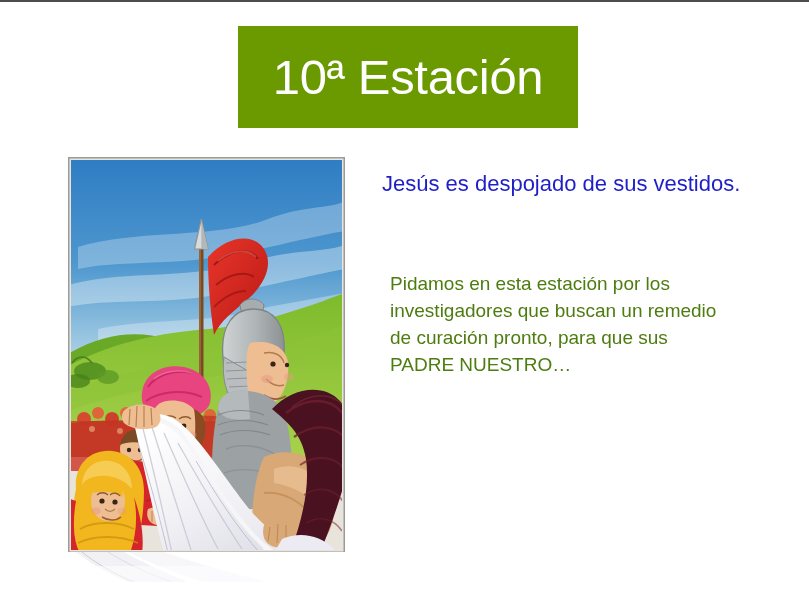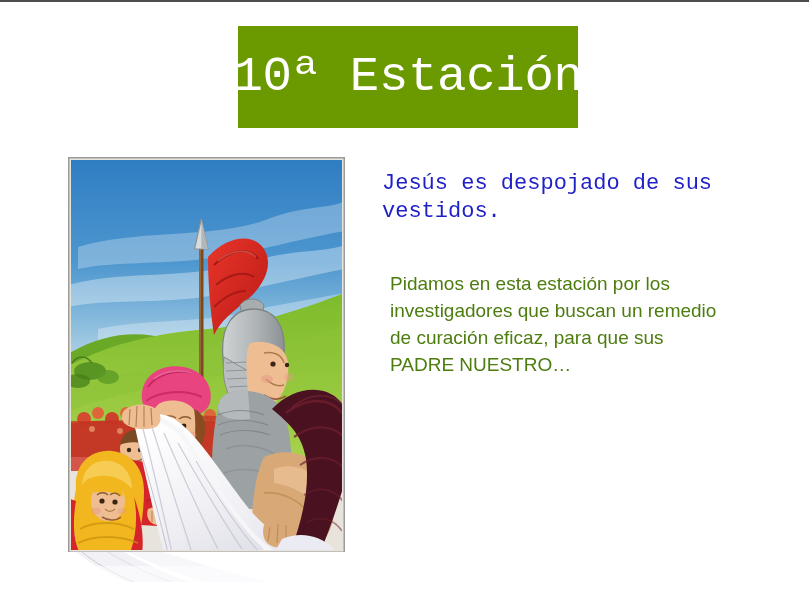--- a/index.html
+++ b/index.html
@@ -46,21 +46,21 @@
     align-items: center;
     justify-content: center;
   }
   #title-text {
     color: #ffffff;
     font-size: 49px;
     line-height: 1;
     font-weight: 400;
     letter-spacing: -0.3px;
     white-space: nowrap;
-    font-family: Liberation Mono, monospace;
+    font-family: Liberation Sans, sans-serif;
   }
 
   
   #illustration-wrap {
     position: absolute;
     left: 68px;
     top: 157px;
     width: 277px;
     height: 396px;
   }
@@ -82,21 +82,21 @@
 
   
   #headline {
     position: absolute;
     left: 382px;
     top: 170px;
     width: 360px;
     color: #1f1fc8;
     font-size: 22px;
     line-height: 28px;
-    font-family: Liberation Mono, monospace;
+    font-family: Liberation Sans, sans-serif;
   }
   #body-paragraph {
     position: absolute;
     left: 390px;
     top: 270px;
     width: 400px;
     color: #4d7c0f;
     font-size: 19px;
     line-height: 27px;
     font-family: "Liberation Sans", sans-serif;
@@ -379,17 +379,17 @@
       <path d="M40,0 C56,10 80,22 104,30" stroke="#c9c9d8" stroke-width="1" fill="none" opacity="0.5"></path>
       <rect x="0" y="14" width="277" height="16" fill="#ffffff" opacity="0.55"></rect>
     </svg>
   </div>
 
   <div id="headline">Jesús es despojado de sus vestidos.</div>
 
   <div id="body-paragraph">
     <span class="line">Pidamos en esta estación por los</span>
     <span class="line">investigadores que buscan un remedio</span>
-    <span class="line">de curación eficaz, para que sus</span>
+    <span class="line">de curación pronto, para que sus</span>
     <span class="line">PADRE NUESTRO…</span>
   </div>
 
 </div>
 
 </body></html>

